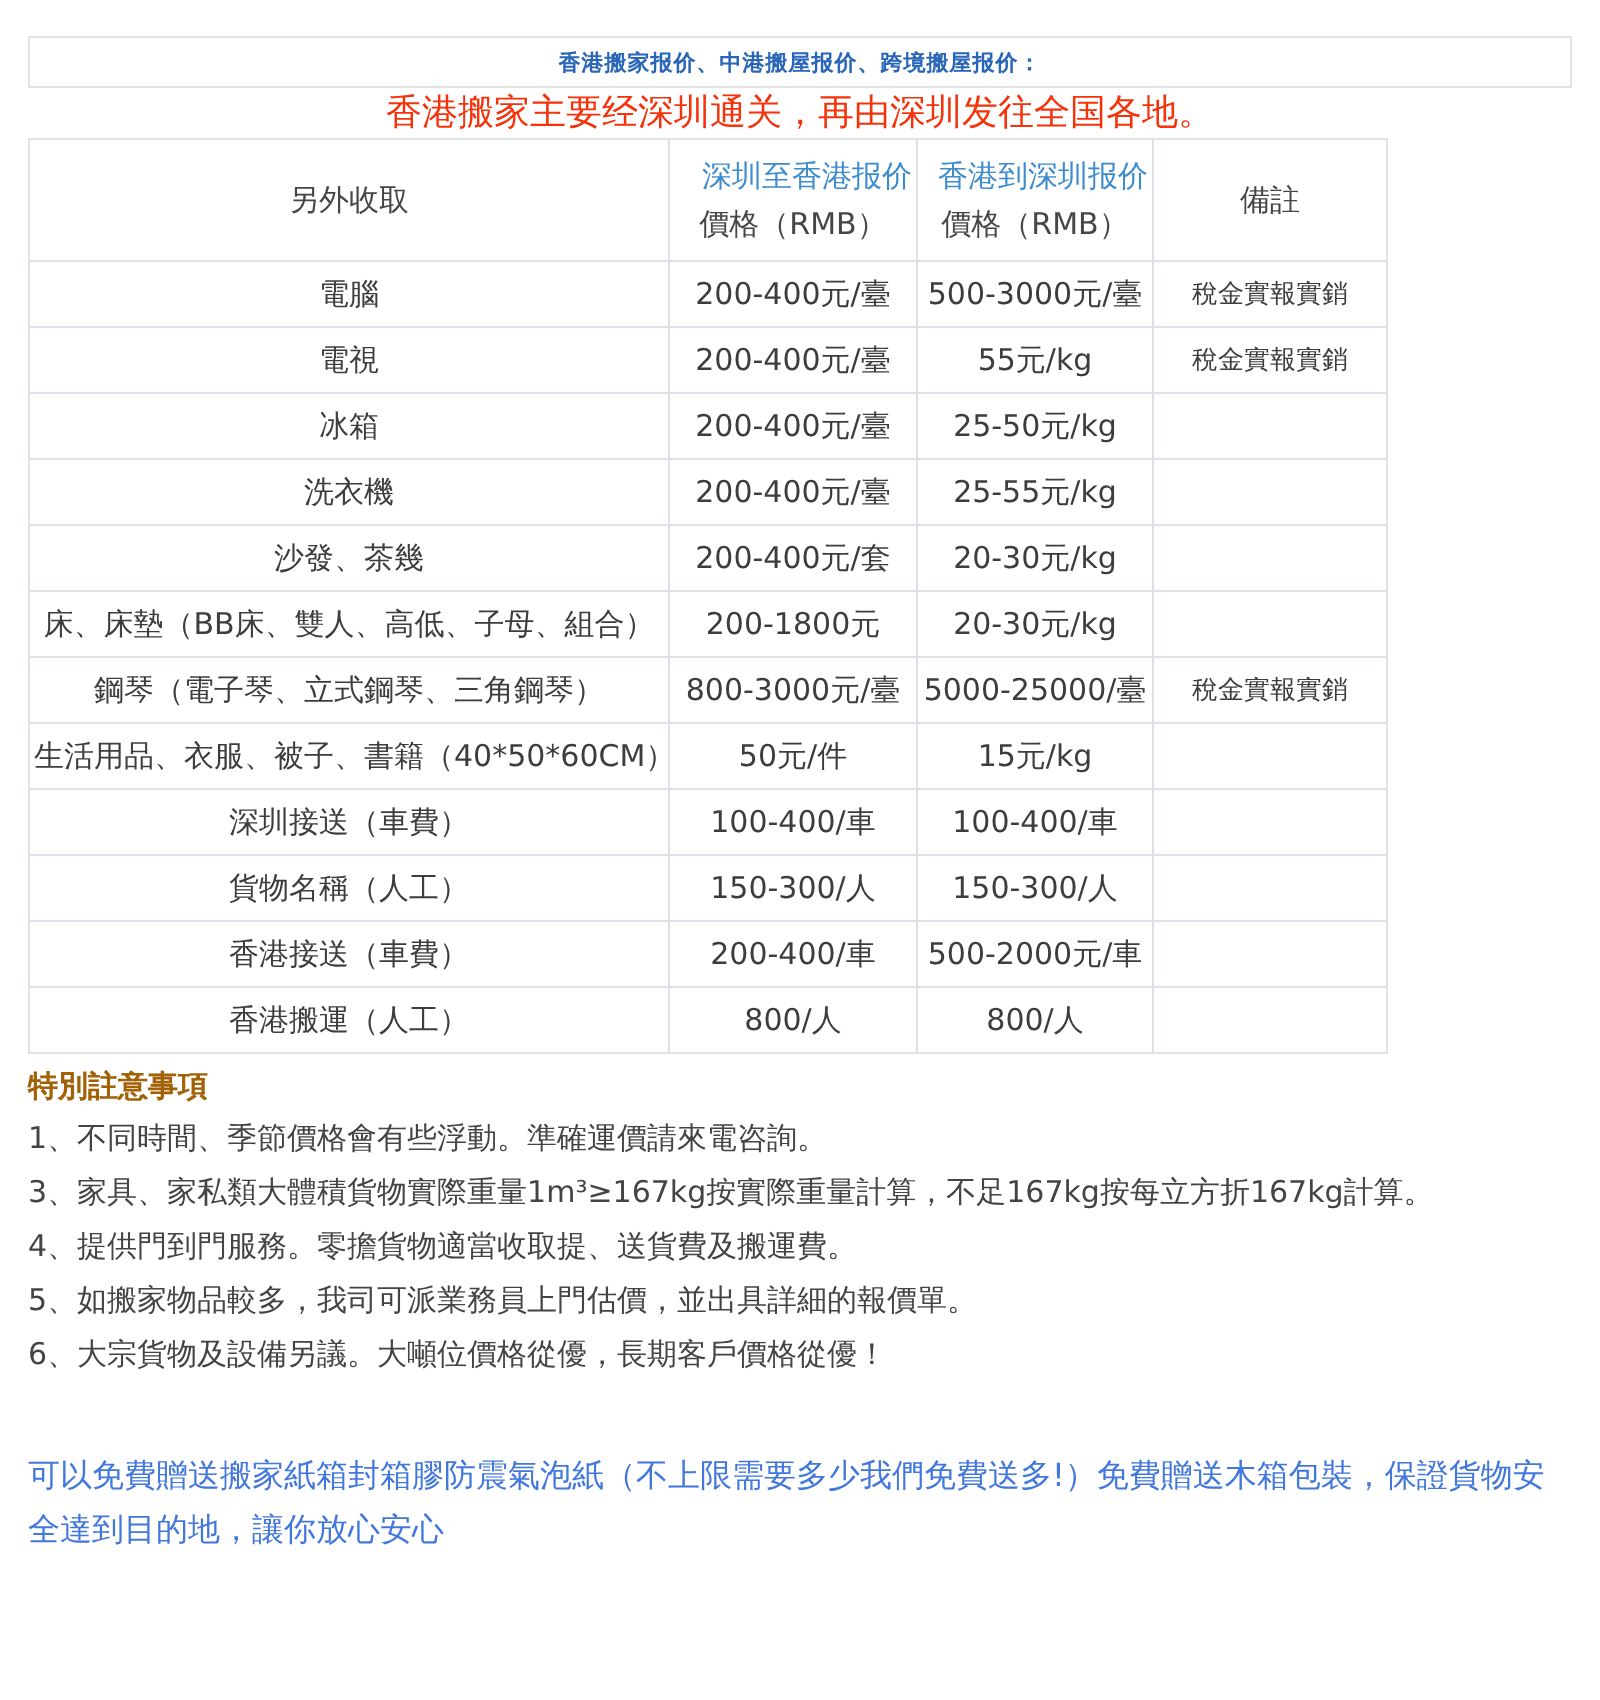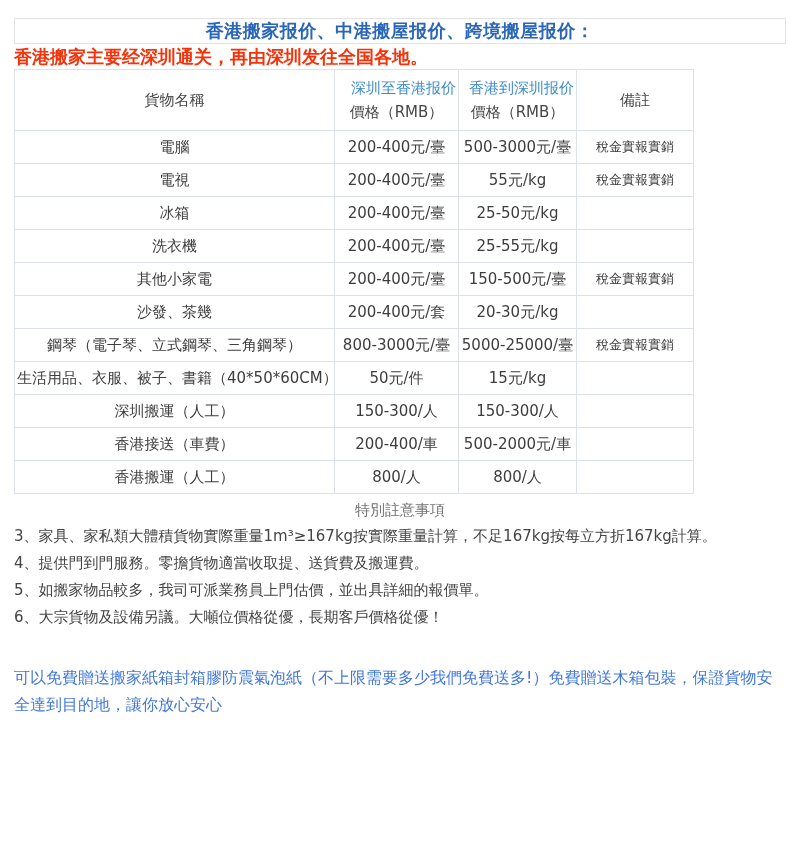--- a/index.html
+++ b/index.html
@@ -24,27 +24,28 @@
   .topbar {
     height: 26px;
     border: 1px solid #e3e3e3;
     display: flex;
     align-items: center;
     justify-content: center;
   }
   .topbar-title {
     color: var(--title-blue);
     font-weight: bold;
-    font-size: 18px;
+    font-size: 11px;
     letter-spacing: 0.5px;
   }
 
   .subtitle {
+    text-align: center;
     color: var(--subtitle-red);
-    font-weight: bold;
+    font-weight: normal;
     font-size: 18px;
     line-height: 22px;
     margin-top: 2px;
   }
 
   table.price-table {
     border-collapse: collapse;
     table-layout: fixed;
     width: 679px;
     margin-top: 1px;
@@ -62,25 +63,24 @@
   }
   .price-table thead tr { height: 61px; }
   .price-table tbody tr { height: 33px; }
   .hdr-blue { color: var(--column-blue); line-height: 24px; text-align: right; }
   .hdr-dark { color: #464646; line-height: 24px; }
   .c-name { font-size: 15px; }
   .c-note { font-size: 13px; }
 
   .notes { margin-top: 6px; }
   .notes-heading {
-    font-weight: normal;
+    font-weight: bold;
     font-size: 15px;
-    color: #737373;
+    color: #a16207;
     line-height: 20px;
-    text-align: center;
   }
   .notes-list { margin: 3px 0 0 0; padding: 0; list-style: none; }
   .note-item {
     font-size: 15px;
     line-height: 27px;
     color: #444444;
     white-space: nowrap;
   }
 
   .footer-text {
@@ -104,21 +104,21 @@
   <table class="price-table">
     <colgroup>
       <col style="width:320px">
       <col style="width:124px">
       <col style="width:118px">
       <col style="width:117px">
     </colgroup>
     <thead>
       <tr>
         <th>
-          <div class="hdr-dark">貨物名稱</div>
+          <div class="hdr-dark">另外收取</div>
         </th>
         <th>
           <div class="hdr-blue">深圳至香港报价</div>
           <div class="hdr-dark">價格（RMB）</div>
         </th>
         <th>
           <div class="hdr-blue">香港到深圳报价</div>
           <div class="hdr-dark">價格（RMB）</div>
         </th>
         <th>
@@ -145,45 +145,51 @@
       <td class="c-price">25-50元/kg</td>
       <td class="c-note"></td>
     </tr>
         <tr>
       <td class="c-name">洗衣機</td>
       <td class="c-price">200-400元/臺</td>
       <td class="c-price">25-55元/kg</td>
       <td class="c-note"></td>
     </tr>
         <tr>
-      <td class="c-name">其他小家電</td>
-      <td class="c-price">200-400元/臺</td>
-      <td class="c-price">150-500元/臺</td>
-      <td class="c-note">稅金實報實銷</td>
-    </tr>
-        <tr>
       <td class="c-name">沙發、茶幾</td>
       <td class="c-price">200-400元/套</td>
+      <td class="c-price">20-30元/kg</td>
+      <td class="c-note"></td>
+    </tr>
+        <tr>
+      <td class="c-name">床、床墊（BB床、雙人、高低、子母、組合）</td>
+      <td class="c-price">200-1800元</td>
       <td class="c-price">20-30元/kg</td>
       <td class="c-note"></td>
     </tr>
         <tr>
       <td class="c-name">鋼琴（電子琴、立式鋼琴、三角鋼琴）</td>
       <td class="c-price">800-3000元/臺</td>
       <td class="c-price">5000-25000/臺</td>
       <td class="c-note">稅金實報實銷</td>
     </tr>
         <tr>
       <td class="c-name">生活用品、衣服、被子、書籍（40*50*60CM）</td>
       <td class="c-price">50元/件</td>
       <td class="c-price">15元/kg</td>
       <td class="c-note"></td>
     </tr>
         <tr>
-      <td class="c-name">深圳搬運（人工）</td>
+      <td class="c-name">深圳接送（車費）</td>
+      <td class="c-price">100-400/車</td>
+      <td class="c-price">100-400/車</td>
+      <td class="c-note"></td>
+    </tr>
+        <tr>
+      <td class="c-name">貨物名稱（人工）</td>
       <td class="c-price">150-300/人</td>
       <td class="c-price">150-300/人</td>
       <td class="c-note"></td>
     </tr>
         <tr>
       <td class="c-name">香港接送（車費）</td>
       <td class="c-price">200-400/車</td>
       <td class="c-price">500-2000元/車</td>
       <td class="c-note"></td>
     </tr>
@@ -192,20 +198,21 @@
       <td class="c-price">800/人</td>
       <td class="c-price">800/人</td>
       <td class="c-note"></td>
     </tr>
       </tbody>
   </table>
 
   <div class="notes">
     <div class="notes-heading">特別註意事項</div>
     <ul class="notes-list" id="notes-list">
+        <li class="note-item">1、不同時間、季節價格會有些浮動。準確運價請來電咨詢。</li>
         <li class="note-item">3、家具、家私類大體積貨物實際重量1m³≥167kg按實際重量計算，不足167kg按每立方折167kg計算。</li>
         <li class="note-item">4、提供門到門服務。零擔貨物適當收取提、送貨費及搬運費。</li>
         <li class="note-item">5、如搬家物品較多，我司可派業務員上門估價，並出具詳細的報價單。</li>
         <li class="note-item">6、大宗貨物及設備另議。大噸位價格從優，長期客戶價格從優！</li>
       </ul>
   </div>
 
   <div class="footer-text">可以免費贈送搬家紙箱封箱膠防震氣泡紙（不上限需要多少我們免費送多!）免費贈送木箱包裝，保證貨物安全達到目的地，讓你放心安心</div>
 
 </div>

